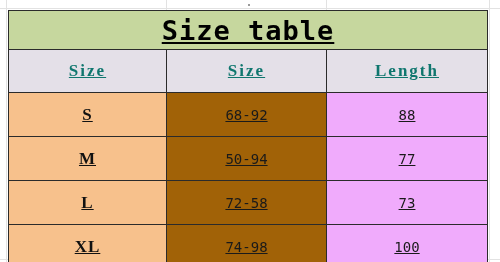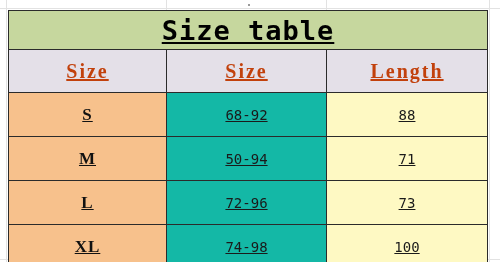--- a/index.html
+++ b/index.html
@@ -78,45 +78,45 @@
     font-size: 27px;
     letter-spacing: 1px;
     color: #000000;
     height: 38px;
   }
 
   .head-cell {
     background: #e4e0e8;
     font-family: "Liberation Serif", serif;
     font-weight: bold;
-    font-size: 20px;
+    font-size: 17px;
     letter-spacing: 2px;
-    color: #c2410c;
+    color: #0f766e;
     height: 42px;
   }
 
   tr.data-row td { height: 43px; }
 
   .cell-size {
     background: #f7c18c;
     font-family: "Liberation Serif", serif;
     font-weight: bold;
     font-size: 17px;
     letter-spacing: 1px;
     color: #111111;
   }
   .cell-waist {
-    background: #14b8a6;
+    background: #a16207;
     font-family: "DejaVu Sans Mono", monospace;
     font-size: 14px;
     letter-spacing: 0px;
     color: #1a1a1a;
   }
   .cell-length {
-    background: #fef9c3;
+    background: #f0abfc;
     font-family: "DejaVu Sans Mono", monospace;
     font-size: 14px;
     color: #1a1a1a;
     margin-left: 45px;
   }
 </style>
 </head>
 <body>
 
 <div class="sheet-grid">
@@ -149,26 +149,26 @@
 
       <tr class="data-row">
         <td class="cell-size">S</td>
         <td class="cell-waist">68-92</td>
         <td class="cell-length">88</td>
       </tr>
 
       <tr class="data-row">
         <td class="cell-size">M</td>
         <td class="cell-waist">50-94</td>
-        <td class="cell-length">71</td>
+        <td class="cell-length">77</td>
       </tr>
 
       <tr class="data-row">
         <td class="cell-size">L</td>
-        <td class="cell-waist">72-96</td>
+        <td class="cell-waist">72-58</td>
         <td class="cell-length">73</td>
       </tr>
 
       <tr class="data-row">
         <td class="cell-size">XL</td>
         <td class="cell-waist">74-98</td>
         <td class="cell-length">100</td>
       </tr>
     </tbody>
   </table>

